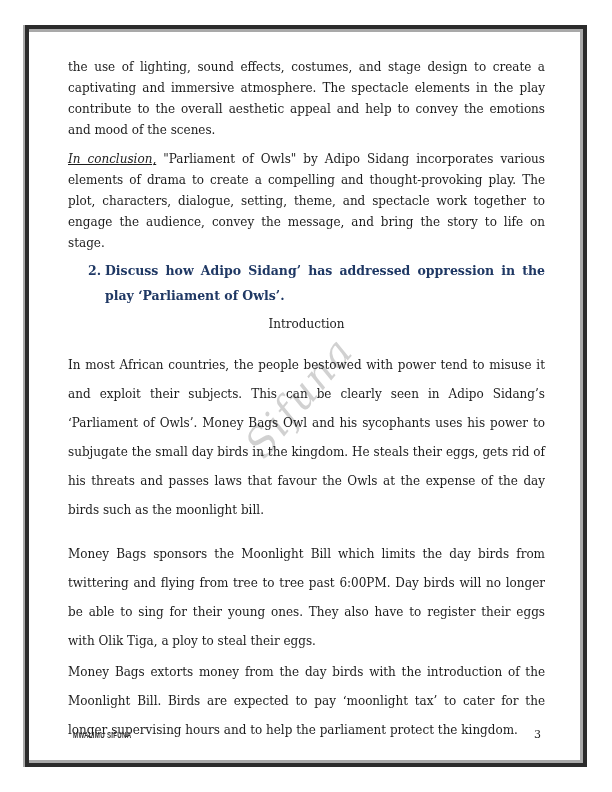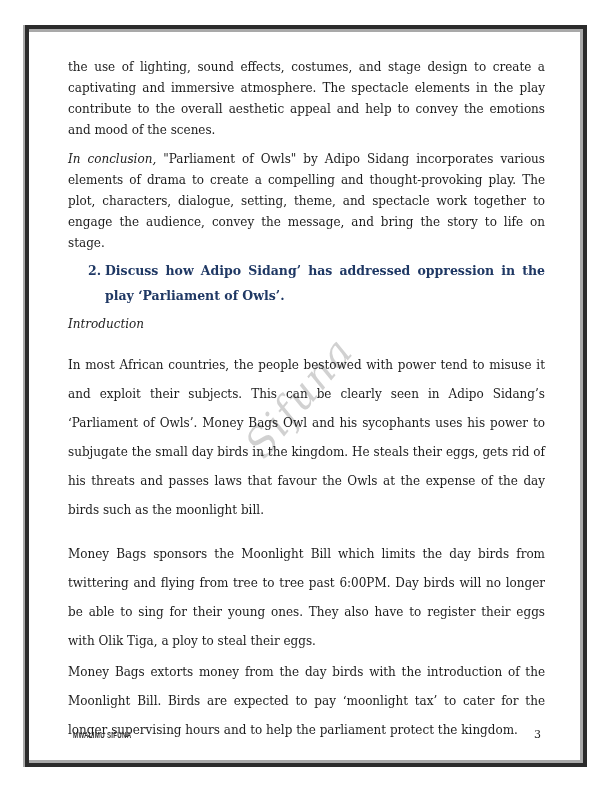--- a/index.html
+++ b/index.html
@@ -46,21 +46,21 @@
     text-align: justify;
     color: #1c1c1c;
   }
   .para.wide {
     line-height: 29px;
   }
   .p-conclusion { margin-top: 8px; }
   .p-intro      { margin-top: 16px; }
   .p-bill       { margin-top: 15px; }
   .p-tax        { margin-top: 2px; }
-  .italic { font-style: italic; }
+  .italic { font-style: italic; text-decoration: underline; }
 
   .heading {
     display: flex;
     margin: 4px 0 0 20px;
     line-height: 25px;
     font-size: 12.5px;
     font-weight: bold;
     color: #1f3864;
   }
   .h-num {
@@ -68,21 +68,21 @@
     width: 17px;
   }
   .h-text {
     flex: 1 1 auto;
     text-align: justify;
   }
   .section-label {
     margin: 6px 0 0 0;
     font-size: 12px;
     line-height: 21px;
-    font-style: italic;
+    text-align: center;
   }
 
   .watermark {
     position: absolute;
     left: 165px;
     top: 345px;
     width: 210px;
     text-align: center;
     transform: rotate(-50deg);
     font-family: "DejaVu Serif", serif;

